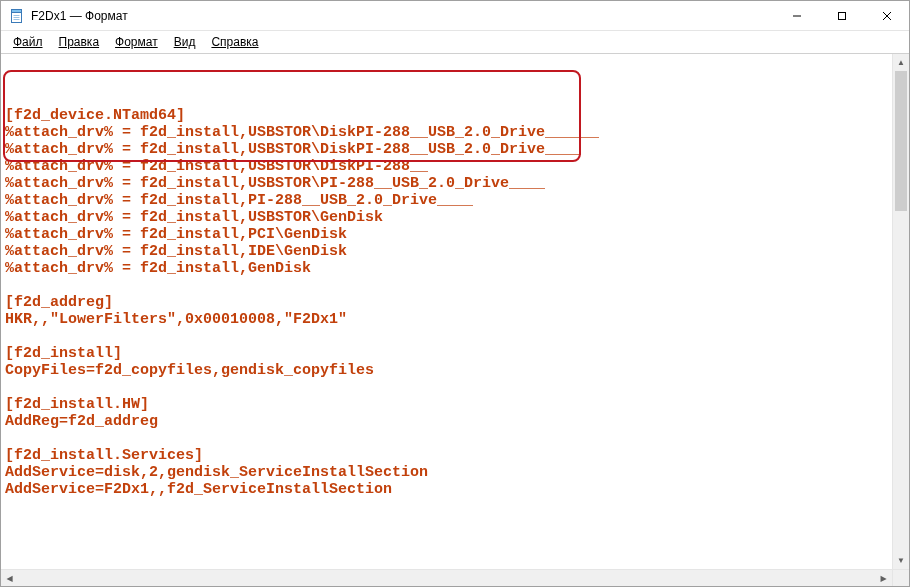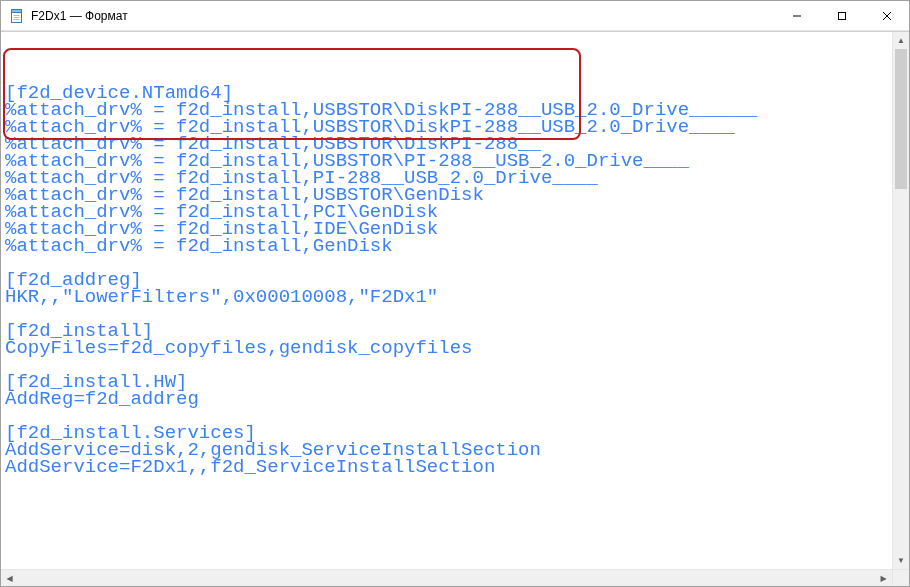--- a/index.html
+++ b/index.html
@@ -75,27 +75,28 @@
   
   .content-wrap {
     flex: 1;
     display: flex;
     overflow: hidden;
     border-top: 1px solid #d0d0d0;
   }
   .content {
     flex: 1;
     font-family: Consolas, "Courier New", monospace;
-    font-size: 19px;
+    font-size: 15px;
     line-height: 17px;
     white-space: pre;
     padding: 2px 4px 0 4px;
-    color: #3b82f6;
+    color: #c2410c;
     position: relative;
     overflow: hidden;
+    font-weight: bold;
   }
   .scrollbar {
     width: 17px;
     background: #f0f0f0;
     display: flex;
     flex-direction: column;
     border-left: 1px solid #e5e5e5;
   }
   .scroll-arrow {
     height: 17px;
@@ -174,20 +175,27 @@
       </div>
       <div class="win-btn close">
         <svg width="10" height="10" viewBox="0 0 10 10">
             <line x1="1" y1="1" x2="9" y2="9" stroke="#000" stroke-width="1"></line>
             <line x1="9" y1="1" x2="1" y2="9" stroke="#000" stroke-width="1"></line>
           </svg>
       </div>
     </div>
   </div>
 
+  <div class="menubar">
+    <span class="menuitem">Файл</span>
+    <span class="menuitem">Правка</span>
+    <span class="menuitem">Формат</span>
+    <span class="menuitem">Вид</span>
+    <span class="menuitem">Справка</span>
+  </div>
 
   <div class="content-wrap">
     <div class="content" id="text-content">
       
       <div>[f2d_device.NTamd64]</div><div>%attach_drv% = f2d_install,USBSTOR\DiskPI-288__USB_2.0_Drive______</div><div>%attach_drv% = f2d_install,USBSTOR\DiskPI-288__USB_2.0_Drive____</div><div>%attach_drv% = f2d_install,USBSTOR\DiskPI-288__</div><div>%attach_drv% = f2d_install,USBSTOR\PI-288__USB_2.0_Drive____</div><div>%attach_drv% = f2d_install,PI-288__USB_2.0_Drive____</div><div>%attach_drv% = f2d_install,USBSTOR\GenDisk</div><div>%attach_drv% = f2d_install,PCI\GenDisk</div><div>%attach_drv% = f2d_install,IDE\GenDisk</div><div>%attach_drv% = f2d_install,GenDisk</div><div>&nbsp;</div><div>[f2d_addreg]</div><div>HKR,,"LowerFilters",0x00010008,"F2Dx1"</div><div>&nbsp;</div><div>[f2d_install]</div><div>CopyFiles=f2d_copyfiles,gendisk_copyfiles</div><div>&nbsp;</div><div>[f2d_install.HW]</div><div>AddReg=f2d_addreg</div><div>&nbsp;</div><div>[f2d_install.Services]</div><div>AddService=disk,2,gendisk_ServiceInstallSection</div><div>AddService=F2Dx1,,f2d_ServiceInstallSection</div><div>&nbsp;</div><div class="highlight-box"></div>
     </div>
     <div class="scrollbar">
       <div class="scroll-arrow">▲</div>
       <div class="scroll-track">
         <div class="scroll-thumb"></div>

